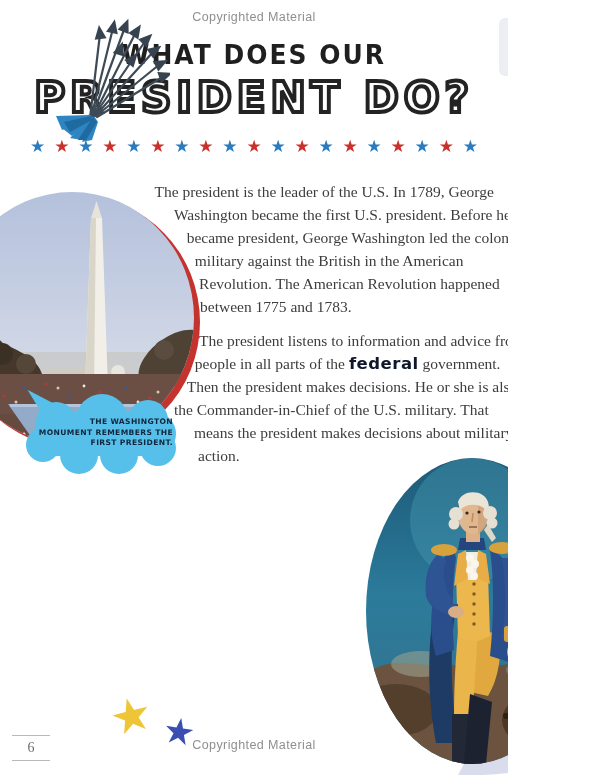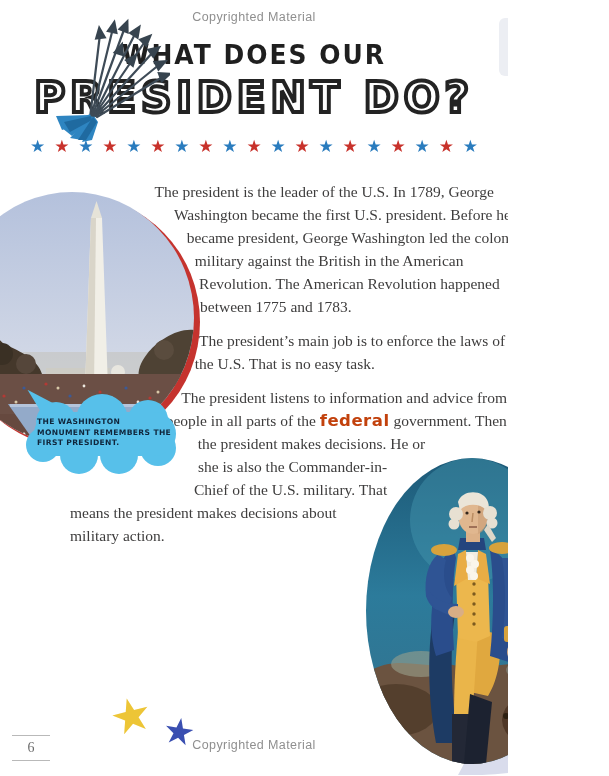--- a/index.html
+++ b/index.html
@@ -53,29 +53,29 @@
   
   .content{position:absolute;left:70px;top:180px;width:456px;z-index:2;
            font-size:15.5px;line-height:23px;color:#3e3d3d;}
   .content p{margin:0 0 11px 0;}
   .float-right-oval{float:right;width:170px;height:582px;
                     shape-outside:ellipse(116px 156px at 116px 428px);}
   .float-left-oval{float:left;width:150px;height:252px;
                    shape-outside:ellipse(136px 146px at -6px 132px);}
   .float-left-bubble{float:left;clear:left;width:124px;height:58px;
                      shape-outside:inset(0 round 26px);margin-right:4px;}
-  .federal{font:700 16.5px "DejaVu Sans",sans-serif;letter-spacing:.5px;color:#c2410c;margin-top:42px;}
+  .federal{font:700 16.5px "DejaVu Sans",sans-serif;letter-spacing:.5px;color:#0f172a;margin-top:42px;}
 
   
   .cloud{position:absolute;z-index:3;}
   .cloud .bump{position:absolute;border-radius:50%;background:var(--fill);}
   .cloud .core{position:absolute;background:var(--fill);}
   .cloud .tail{position:absolute;background:var(--fill);}
   .cloud .label{position:absolute;inset:0;display:flex;align-items:center;justify-content:center;
-                text-align:left;font:700 7.6px/10.6px "DejaVu Sans",sans-serif;
+                text-align:right;font:700 7.6px/10.6px "DejaVu Sans",sans-serif;
                 letter-spacing:.35px;color:var(--fill);padding:0 13px;}
   .monument-cloud{left:24px;top:396px;width:162px;height:74px;}
   .monument-cloud .core{left:10px;top:16px;width:142px;height:44px;border-radius:22px;}
   .monument-cloud .b1{left:12px;top:6px;width:40px;height:40px;}
   .monument-cloud .b2{left:52px;top:-2px;width:52px;height:52px;}
   .monument-cloud .b3{left:104px;top:4px;width:40px;height:40px;}
   .monument-cloud .b4{left:2px;top:32px;width:34px;height:34px;}
   .monument-cloud .b5{left:36px;top:40px;width:38px;height:38px;}
   .monument-cloud .b6{left:76px;top:40px;width:38px;height:38px;}
   .monument-cloud .b7{left:116px;top:34px;width:36px;height:36px;}
@@ -326,21 +326,20 @@
       <line x1="107" y1="55" x2="106" y2="64" stroke="#b98c62" stroke-width="1.5"></line>
       <line x1="103" y1="69" x2="111" y2="69" stroke="#8a5a44" stroke-width="1.6"></line>
     </svg>
   </div>
 
   <div class="content">
     <div class="float-right-oval"></div>
     <div class="float-left-oval"></div>
     <div class="float-left-bubble"></div>
     <p>The president is the leader of the U.S. In 1789, George Washington became the first U.S. president. Before he became president, George Washington led the colonial military against the British in the American Revolution. The American Revolution happened between 1775 and 1783.</p>
-    <p>The president’s main job is to enforce the laws of the U.S. That is no easy task.</p>
     <p><span>The president listens to information and advice from people in all parts of the </span><span class="federal">federal</span><span> government. Then the president makes decisions. He or she is also the Commander-in-Chief of the U.S. military. That means the president makes decisions about military action.</span></p>
   </div>
 
   <div class="cloud monument-cloud" style="--fill: #57c0ea;">
     <span class="tail"></span>
     <span class="bump b1"></span>
       <span class="bump b2"></span>
     <span class="bump b3"></span>
       <span class="bump b4"></span>
     <span class="bump b5"></span>

